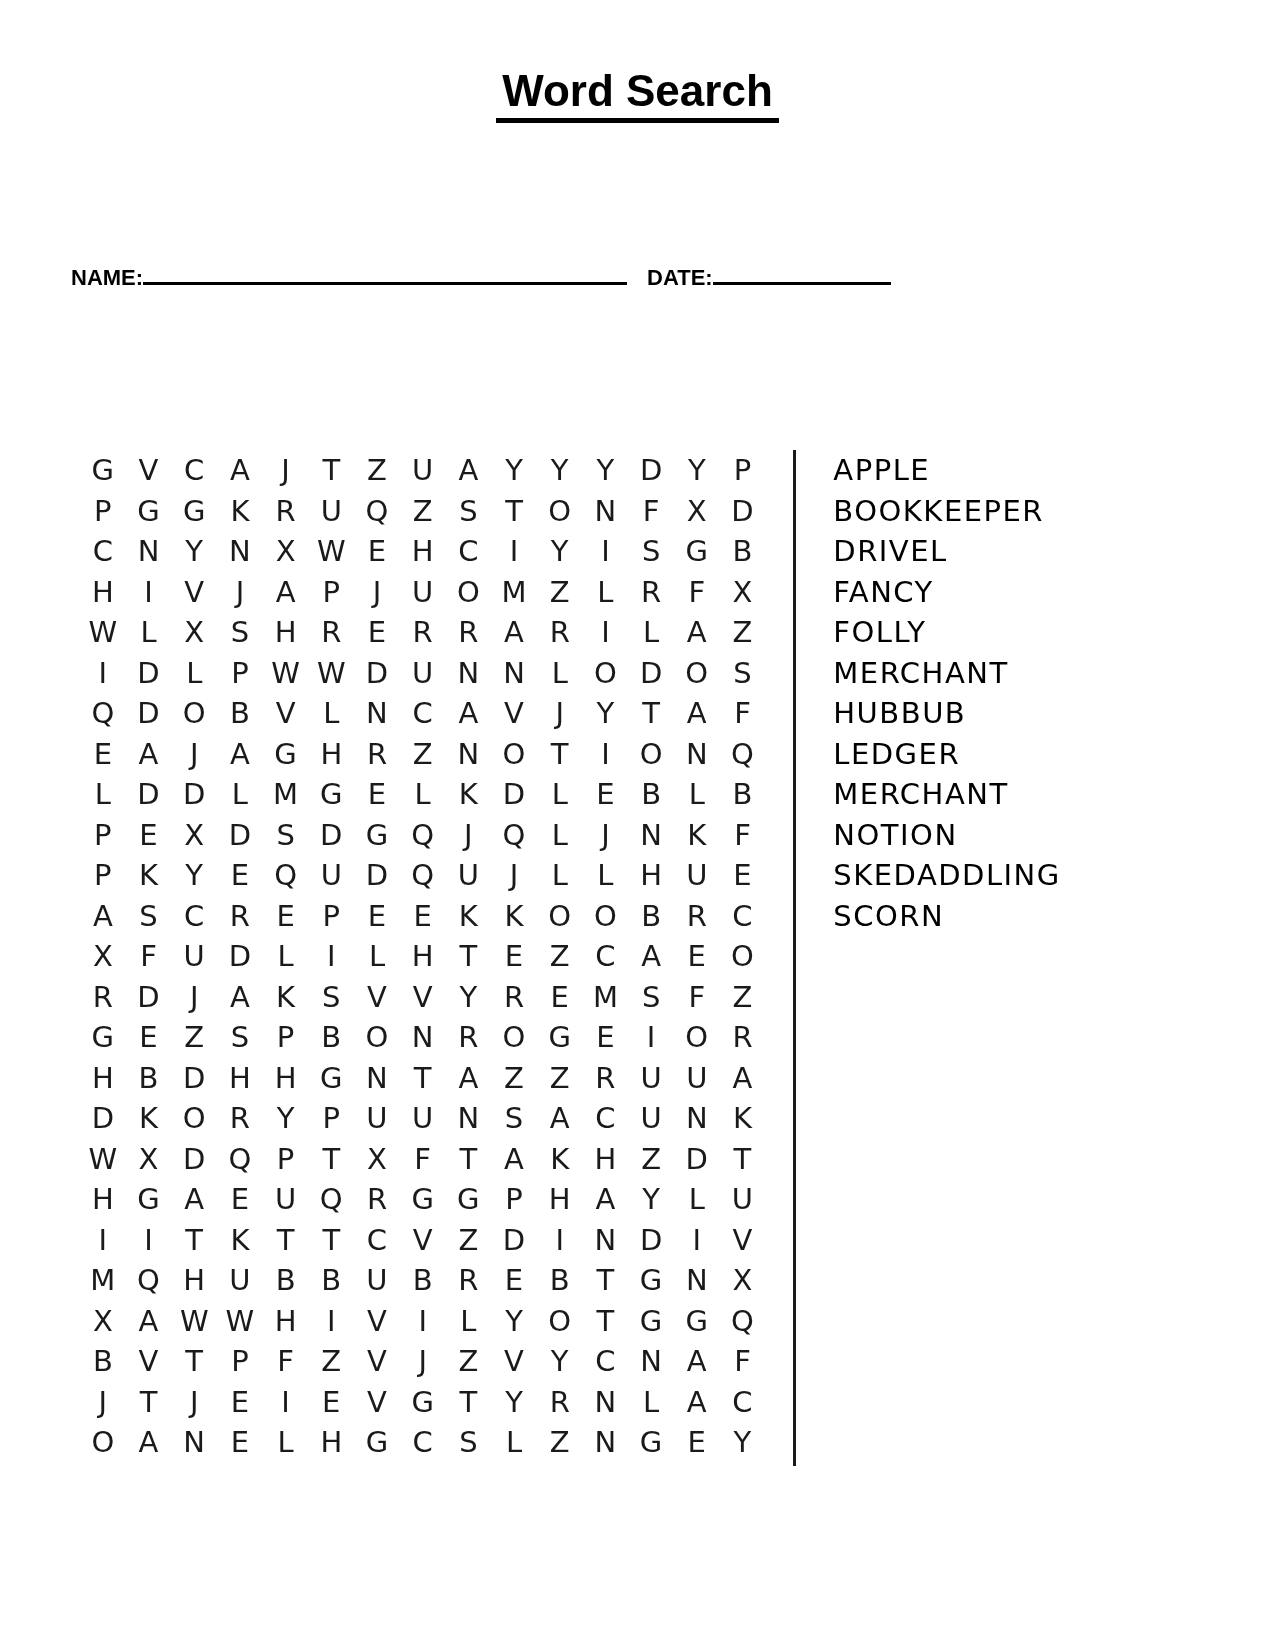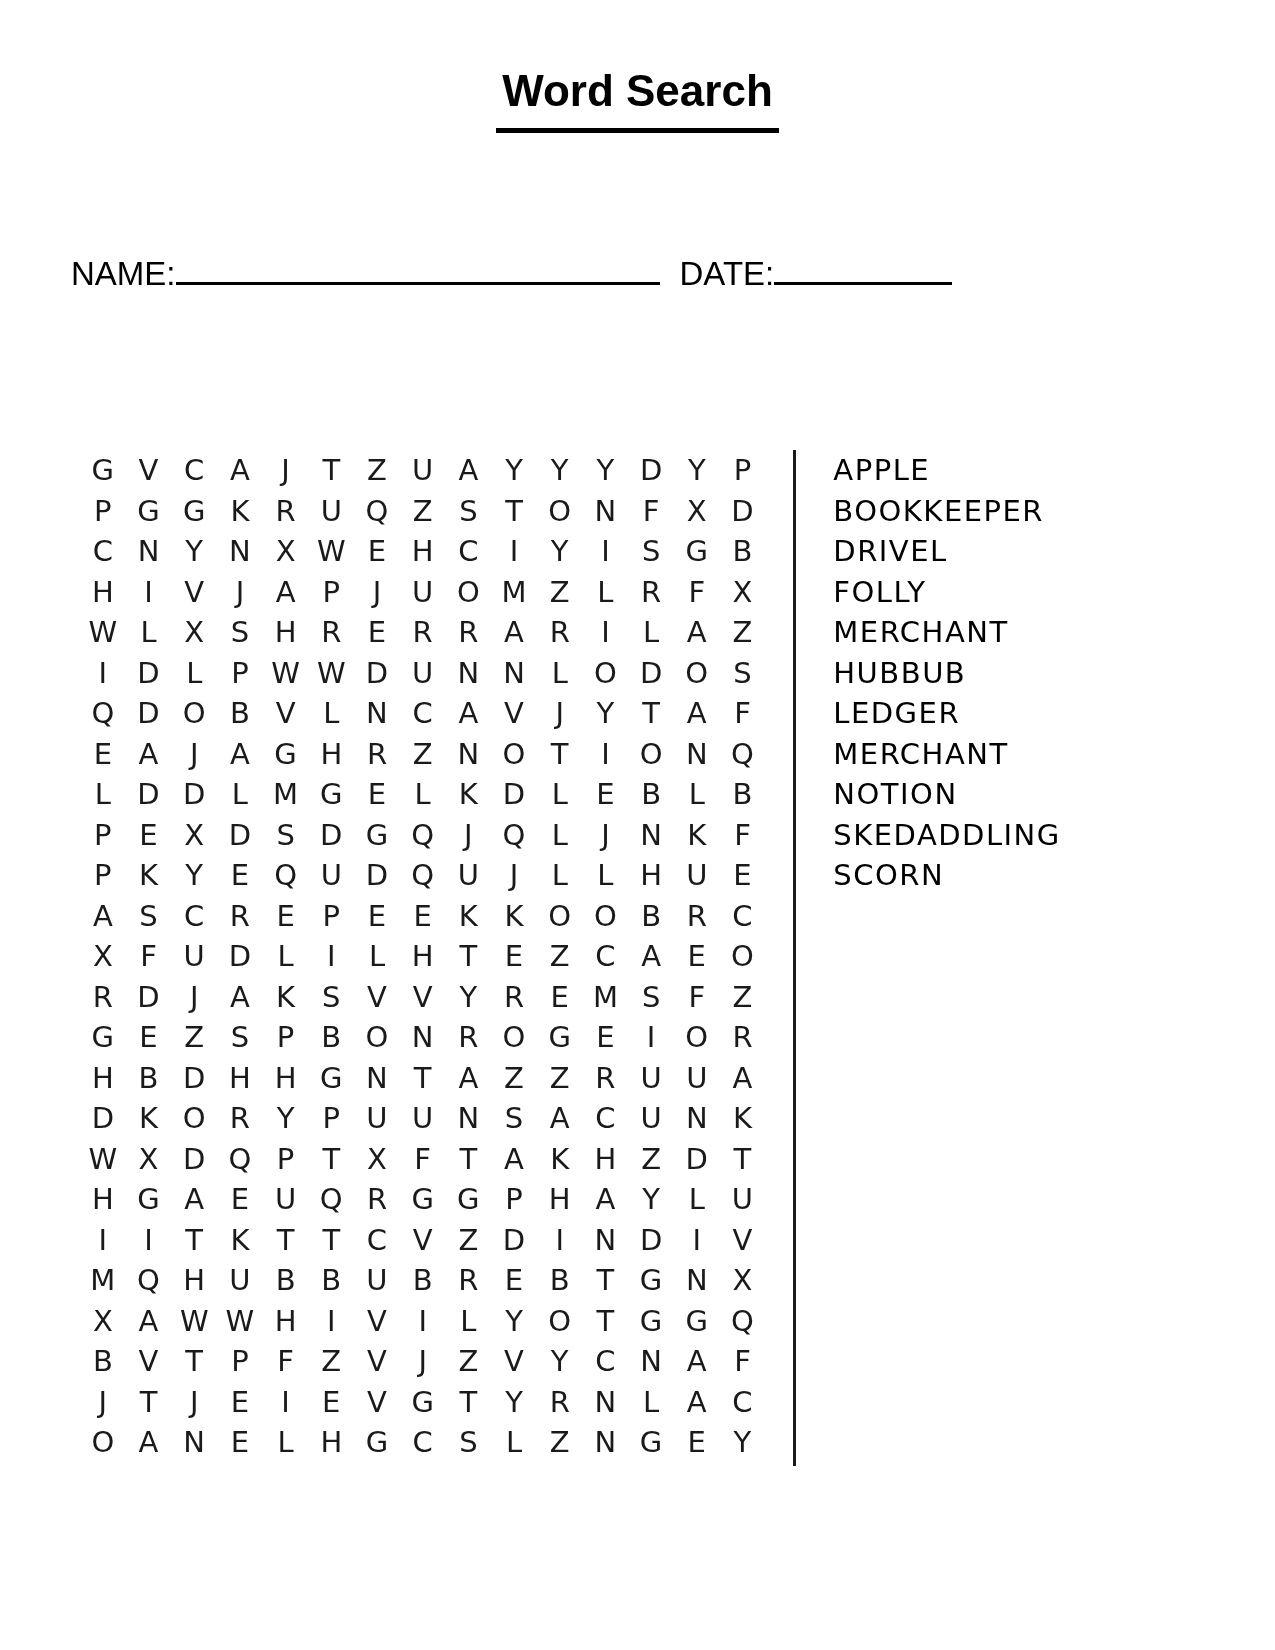--- a/index.html
+++ b/index.html
@@ -22,31 +22,31 @@
     text-align: center;
   }
   .title {
     display: inline-block;
     font-family: "Liberation Sans", sans-serif;
     font-size: 44px;
     font-weight: bold;
     letter-spacing: 0px;
     color: #000000;
     border-bottom: 5px solid #000000;
-    padding: 0 6px 12px 6px;
+    padding: 0 6px 2px 6px;
   }
 
   
   .form-row {
     position: absolute;
     top: 252px;
     left: 71px;
     font-family: "Liberation Sans", sans-serif;
-    font-size: 33px;
-    font-weight: normal;
+    font-size: 22px;
+    font-weight: bold;
     color: #000000;
     white-space: nowrap;
   }
   .blank {
     display: inline-block;
     border-bottom: 3px solid #000000;
     height: 30px;
     vertical-align: baseline;
   }
   .blank.name { width: 484px; }
@@ -535,20 +535,21 @@
           <span class="cell">G</span>
           <span class="cell">E</span>
           <span class="cell">Y</span>
         </div>
       </div>
     <div class="divider"></div>
     <div class="word-list">
         <div class="word">APPLE</div>
         <div class="word">BOOKKEEPER</div>
         <div class="word">DRIVEL</div>
+        <div class="word">FANCY</div>
         <div class="word">FOLLY</div>
         <div class="word">MERCHANT</div>
         <div class="word">HUBBUB</div>
         <div class="word">LEDGER</div>
         <div class="word">MERCHANT</div>
         <div class="word">NOTION</div>
         <div class="word">SKEDADDLING</div>
         <div class="word">SCORN</div>
       </div>
   </div>

